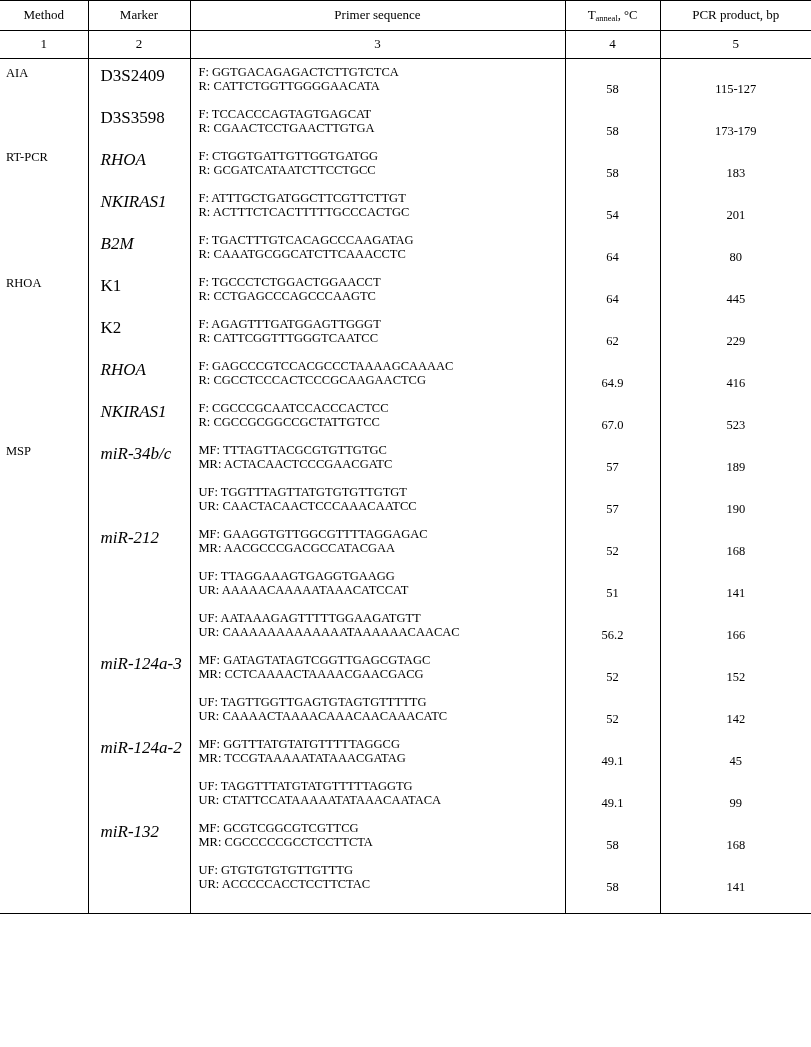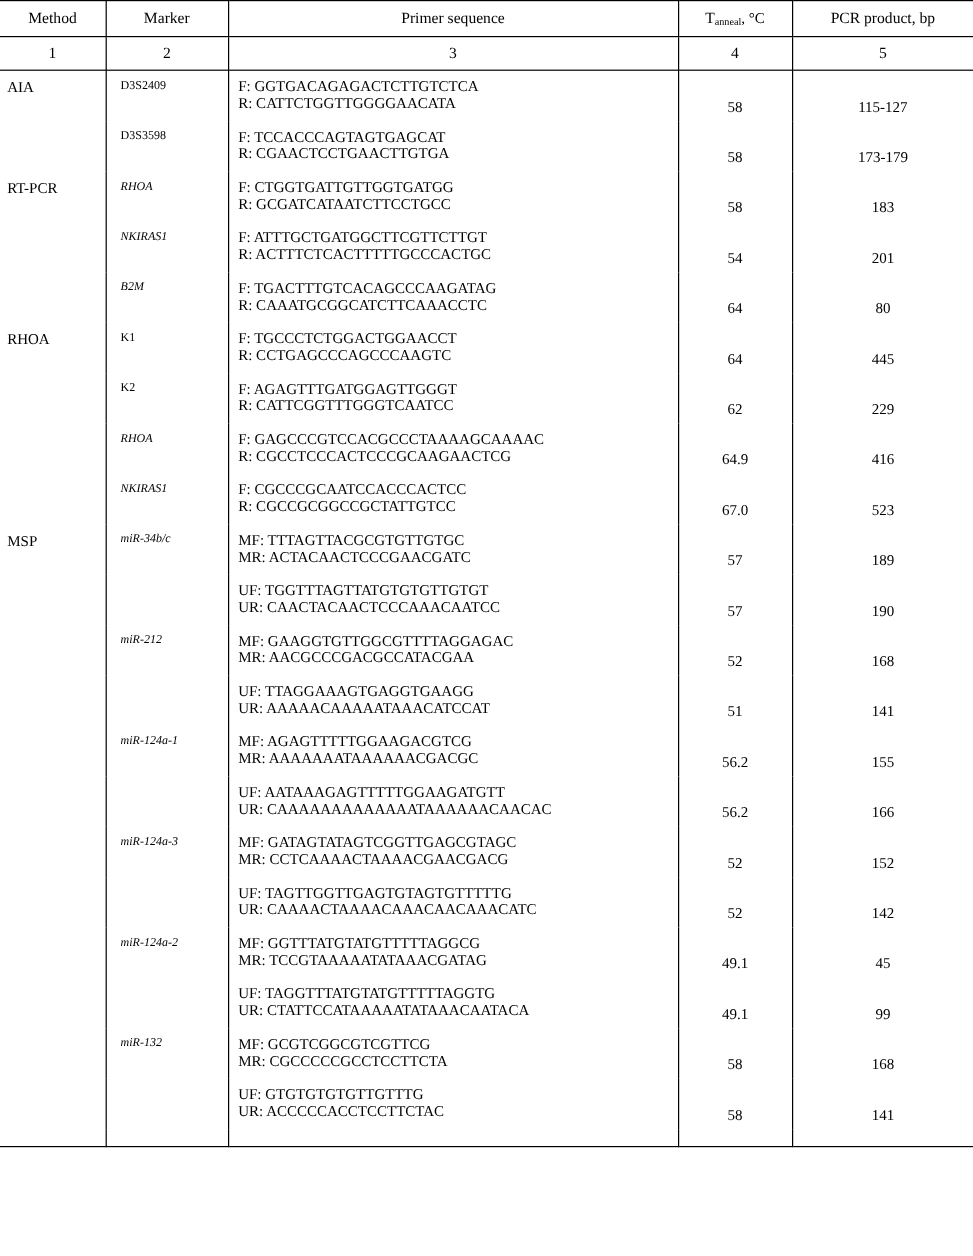--- a/index.html
+++ b/index.html
@@ -52,21 +52,21 @@
     padding: 5px 4px 6px 4px;
   }
 
   td.method {
     padding: 7px 0 0 6px;
     font-size: 12.5px;
     white-space: nowrap;
   }
   td.marker {
     padding: 7px 0 0 12px;
-    font-size: 10px;
+    font-size: 17px;
     white-space: nowrap;
   }
   td.marker.ital { font-style: italic; }
 
   td.primer {
     padding: 6px 4px 8px 8px;
     line-height: 1.12;
     font-size: 12.5px;
     white-space: nowrap;
   }
@@ -243,30 +243,20 @@
         <td class="marker vsep"></td>
         <td class="primer vsep">
           <span class="seqline">UF: TTAGGAAAGTGAGGTGAAGG</span>
           <span class="seqline">UR: AAAAACAAAAATAAACATCCAT</span>
         </td>
         <td class="tanneal vsep">51</td>
         <td class="product">141</td>
       </tr>
       <tr class="data-row">
         <td class="method vsep"></td>
-        <td class="marker vsep ital">miR-124a-1</td>
-        <td class="primer vsep">
-          <span class="seqline">MF: AGAGTTTTTGGAAGACGTCG</span>
-          <span class="seqline">MR: AAAAAAATAAAAAACGACGC</span>
-        </td>
-        <td class="tanneal vsep">56.2</td>
-        <td class="product">155</td>
-      </tr>
-      <tr class="data-row">
-        <td class="method vsep"></td>
         <td class="marker vsep"></td>
         <td class="primer vsep">
           <span class="seqline">UF: AATAAAGAGTTTTTGGAAGATGTT</span>
           <span class="seqline">UR: CAAAAAAAAAAAAATAAAAAACAACAC</span>
         </td>
         <td class="tanneal vsep">56.2</td>
         <td class="product">166</td>
       </tr>
       <tr class="data-row">
         <td class="method vsep"></td>

